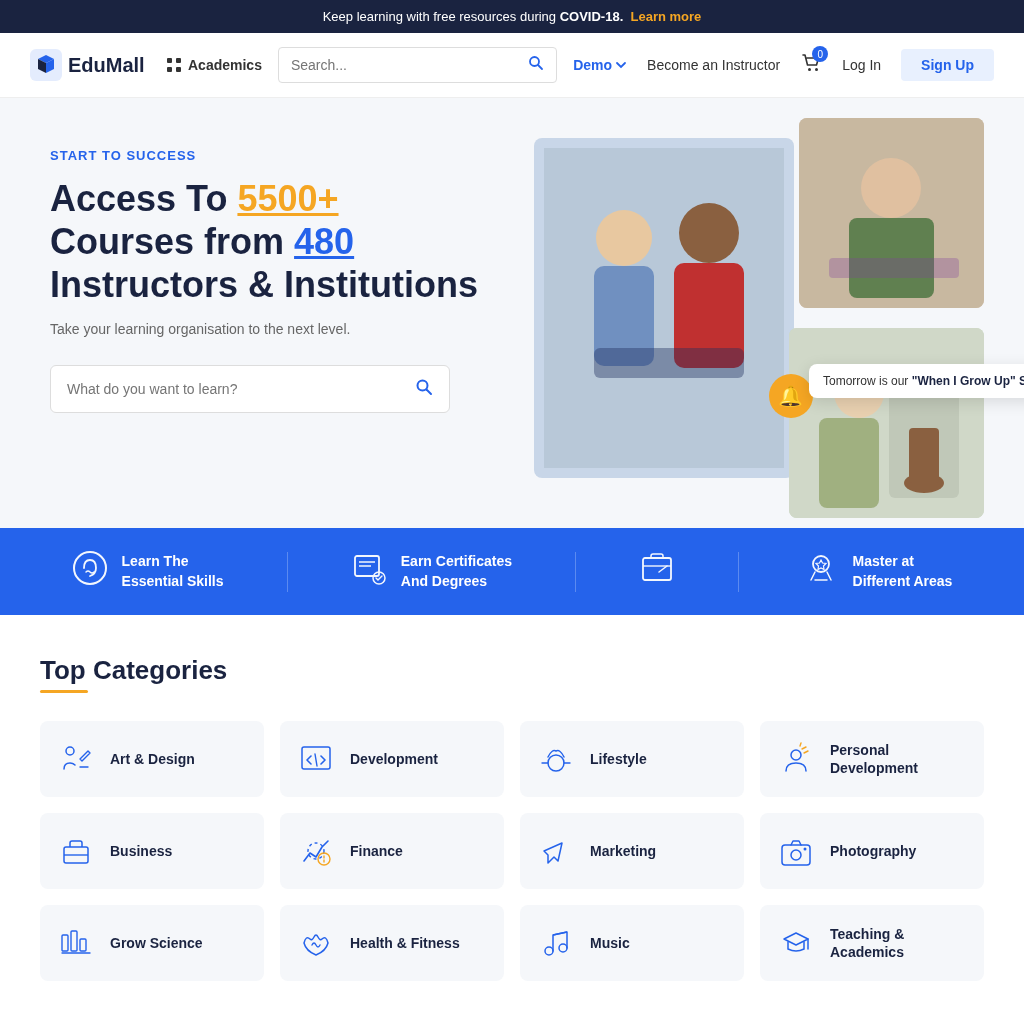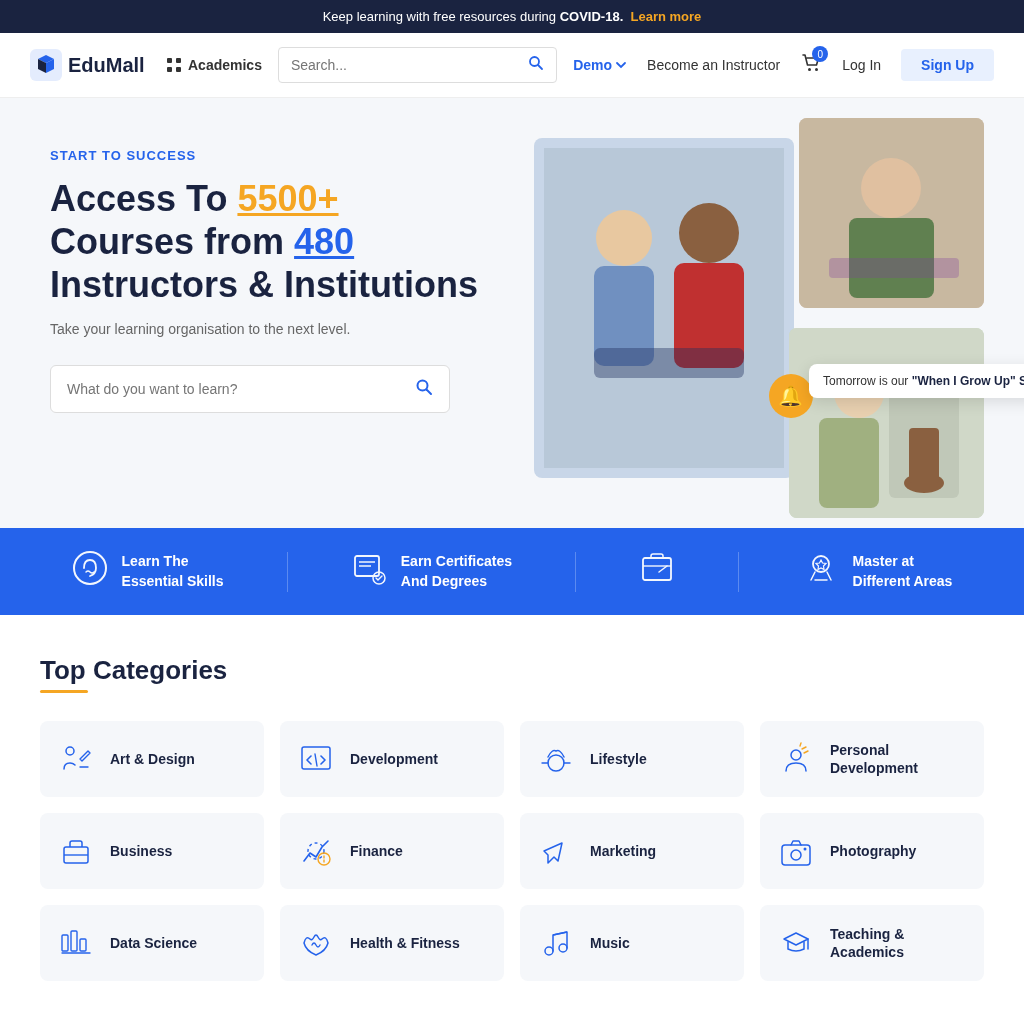--- a/index.html
+++ b/index.html
@@ -633,21 +633,21 @@
 
     <div class="category-card">
       <div class="category-card-icon">
         <svg width="36" height="36" viewBox="0 0 36 36" fill="none">
             <rect x="4" y="10" width="6" height="16" rx="1" stroke="#2563eb" stroke-width="1.4" fill="none"></rect>
             <rect x="13" y="6" width="6" height="20" rx="1" stroke="#2563eb" stroke-width="1.4" fill="none"></rect>
             <rect x="22" y="14" width="6" height="12" rx="1" stroke="#2563eb" stroke-width="1.4" fill="none"></rect>
             <line x1="4" y1="28" x2="32" y2="28" stroke="#2563eb" stroke-width="1.4" stroke-linecap="round"></line>
           </svg>
       </div>
-      <span class="category-card-label">Data Science</span>
+      <span class="category-card-label">Grow Science</span>
     </div>
 
     <div class="category-card">
       <div class="category-card-icon">
         <svg width="36" height="36" viewBox="0 0 36 36" fill="none">
             <path d="M6 18 Q8 10 12 14 Q14 16 16 12 Q18 8 20 12 Q22 16 24 14 Q28 10 30 18 Q28 26 18 30 Q8 26 6 18 Z" stroke="#2563eb" stroke-width="1.5" fill="none"></path>
             <path d="M14 20 Q16 16 18 20 Q20 24 22 20" stroke="#2563eb" stroke-width="1.4" fill="none" stroke-linecap="round"></path>
           </svg>
       </div>
       <span class="category-card-label">Health &amp; Fitness</span>

